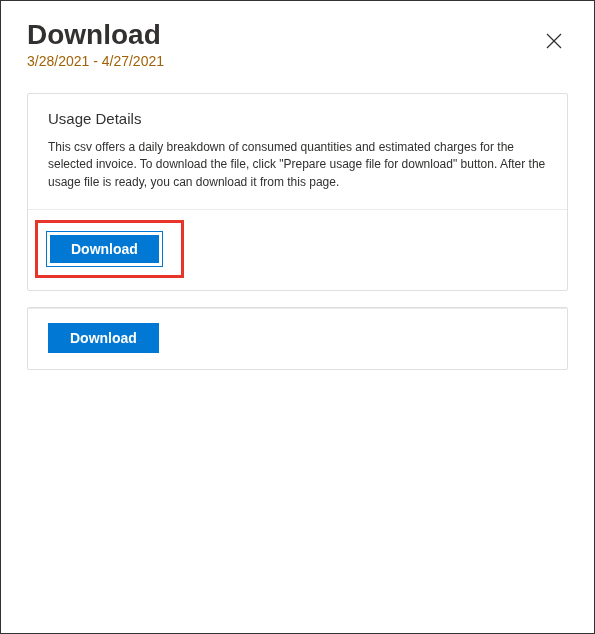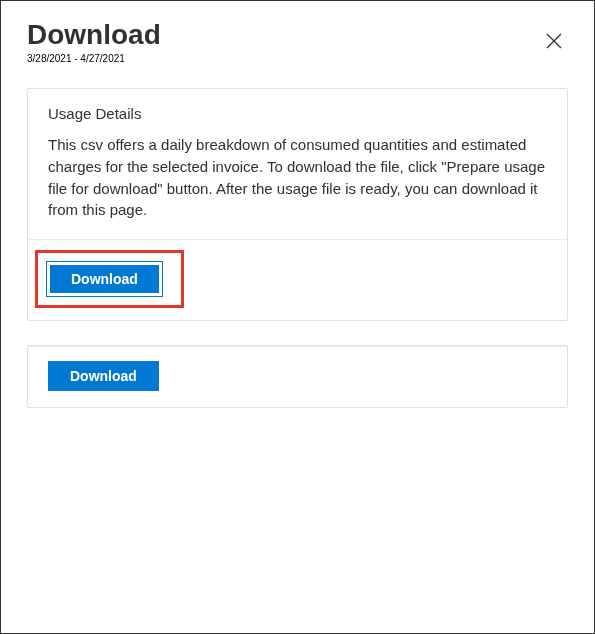--- a/index.html
+++ b/index.html
@@ -24,54 +24,54 @@
       align-items: flex-start;
       margin-bottom: 24px;
     }
     .header-text h1 {
       font-size: 28px;
       font-weight: 600;
       color: #323130;
       margin-bottom: 2px;
     }
     .date-range {
-      font-size: 10px;
-      color: #000000;
+      font-size: 14px;
+      color: #a16207;
     }
     .close-btn {
       background: none;
       border: none;
       cursor: pointer;
       padding: 6px;
       margin-top: 8px;
       font-size: 18px;
       color: #323130;
     }
     .close-btn svg {
       width: 16px;
       height: 16px;
       stroke: #323130;
     }
     .card {
       border: 1px solid #e1dfdd;
       border-radius: 2px;
-      margin-bottom: 24px;
+      margin-bottom: 16px;
       background: #fff;
     }
     .card-body {
       padding: 16px 20px 18px 20px;
     }
     .card-title {
       font-size: 15px;
       font-weight: 400;
       color: #323130;
       margin-bottom: 12px;
     }
     .card-desc {
-      font-size: 15px;
+      font-size: 12px;
       color: #323130;
       line-height: 1.45;
     }
     .card-footer {
       border-top: 1px solid #edebe9;
       padding: 14px 20px 16px 20px;
     }
     .btn-primary {
       background: #0078d4;
       color: #ffffff;

